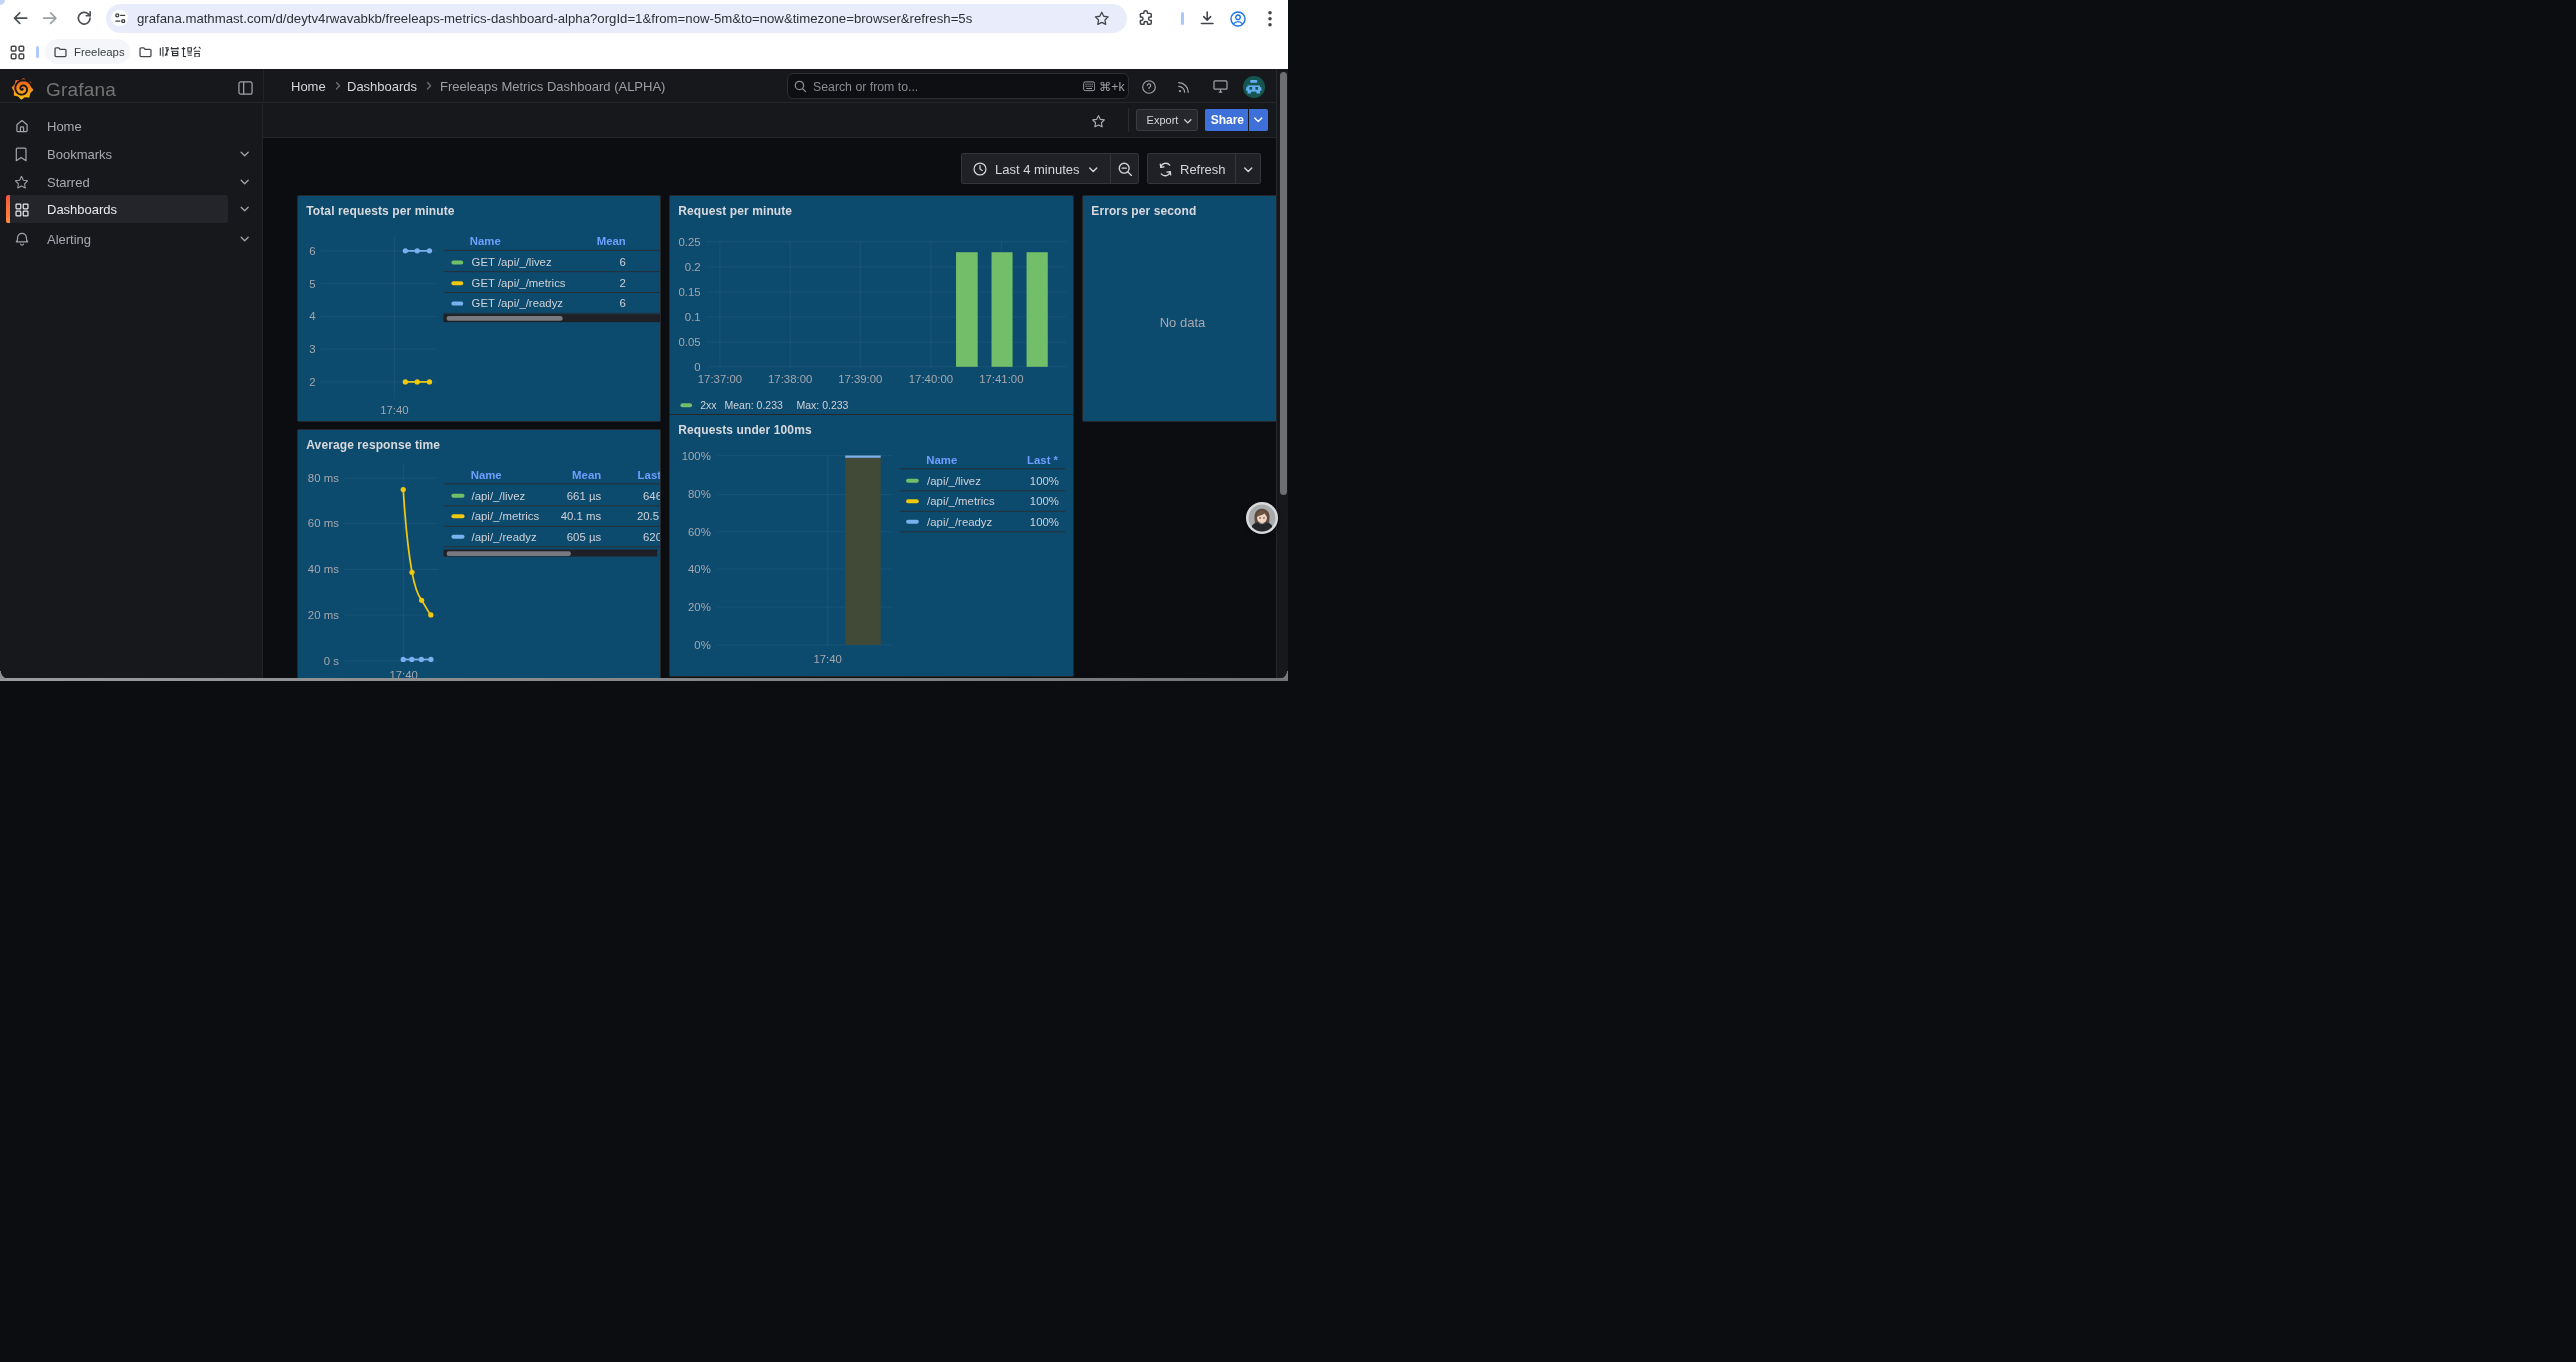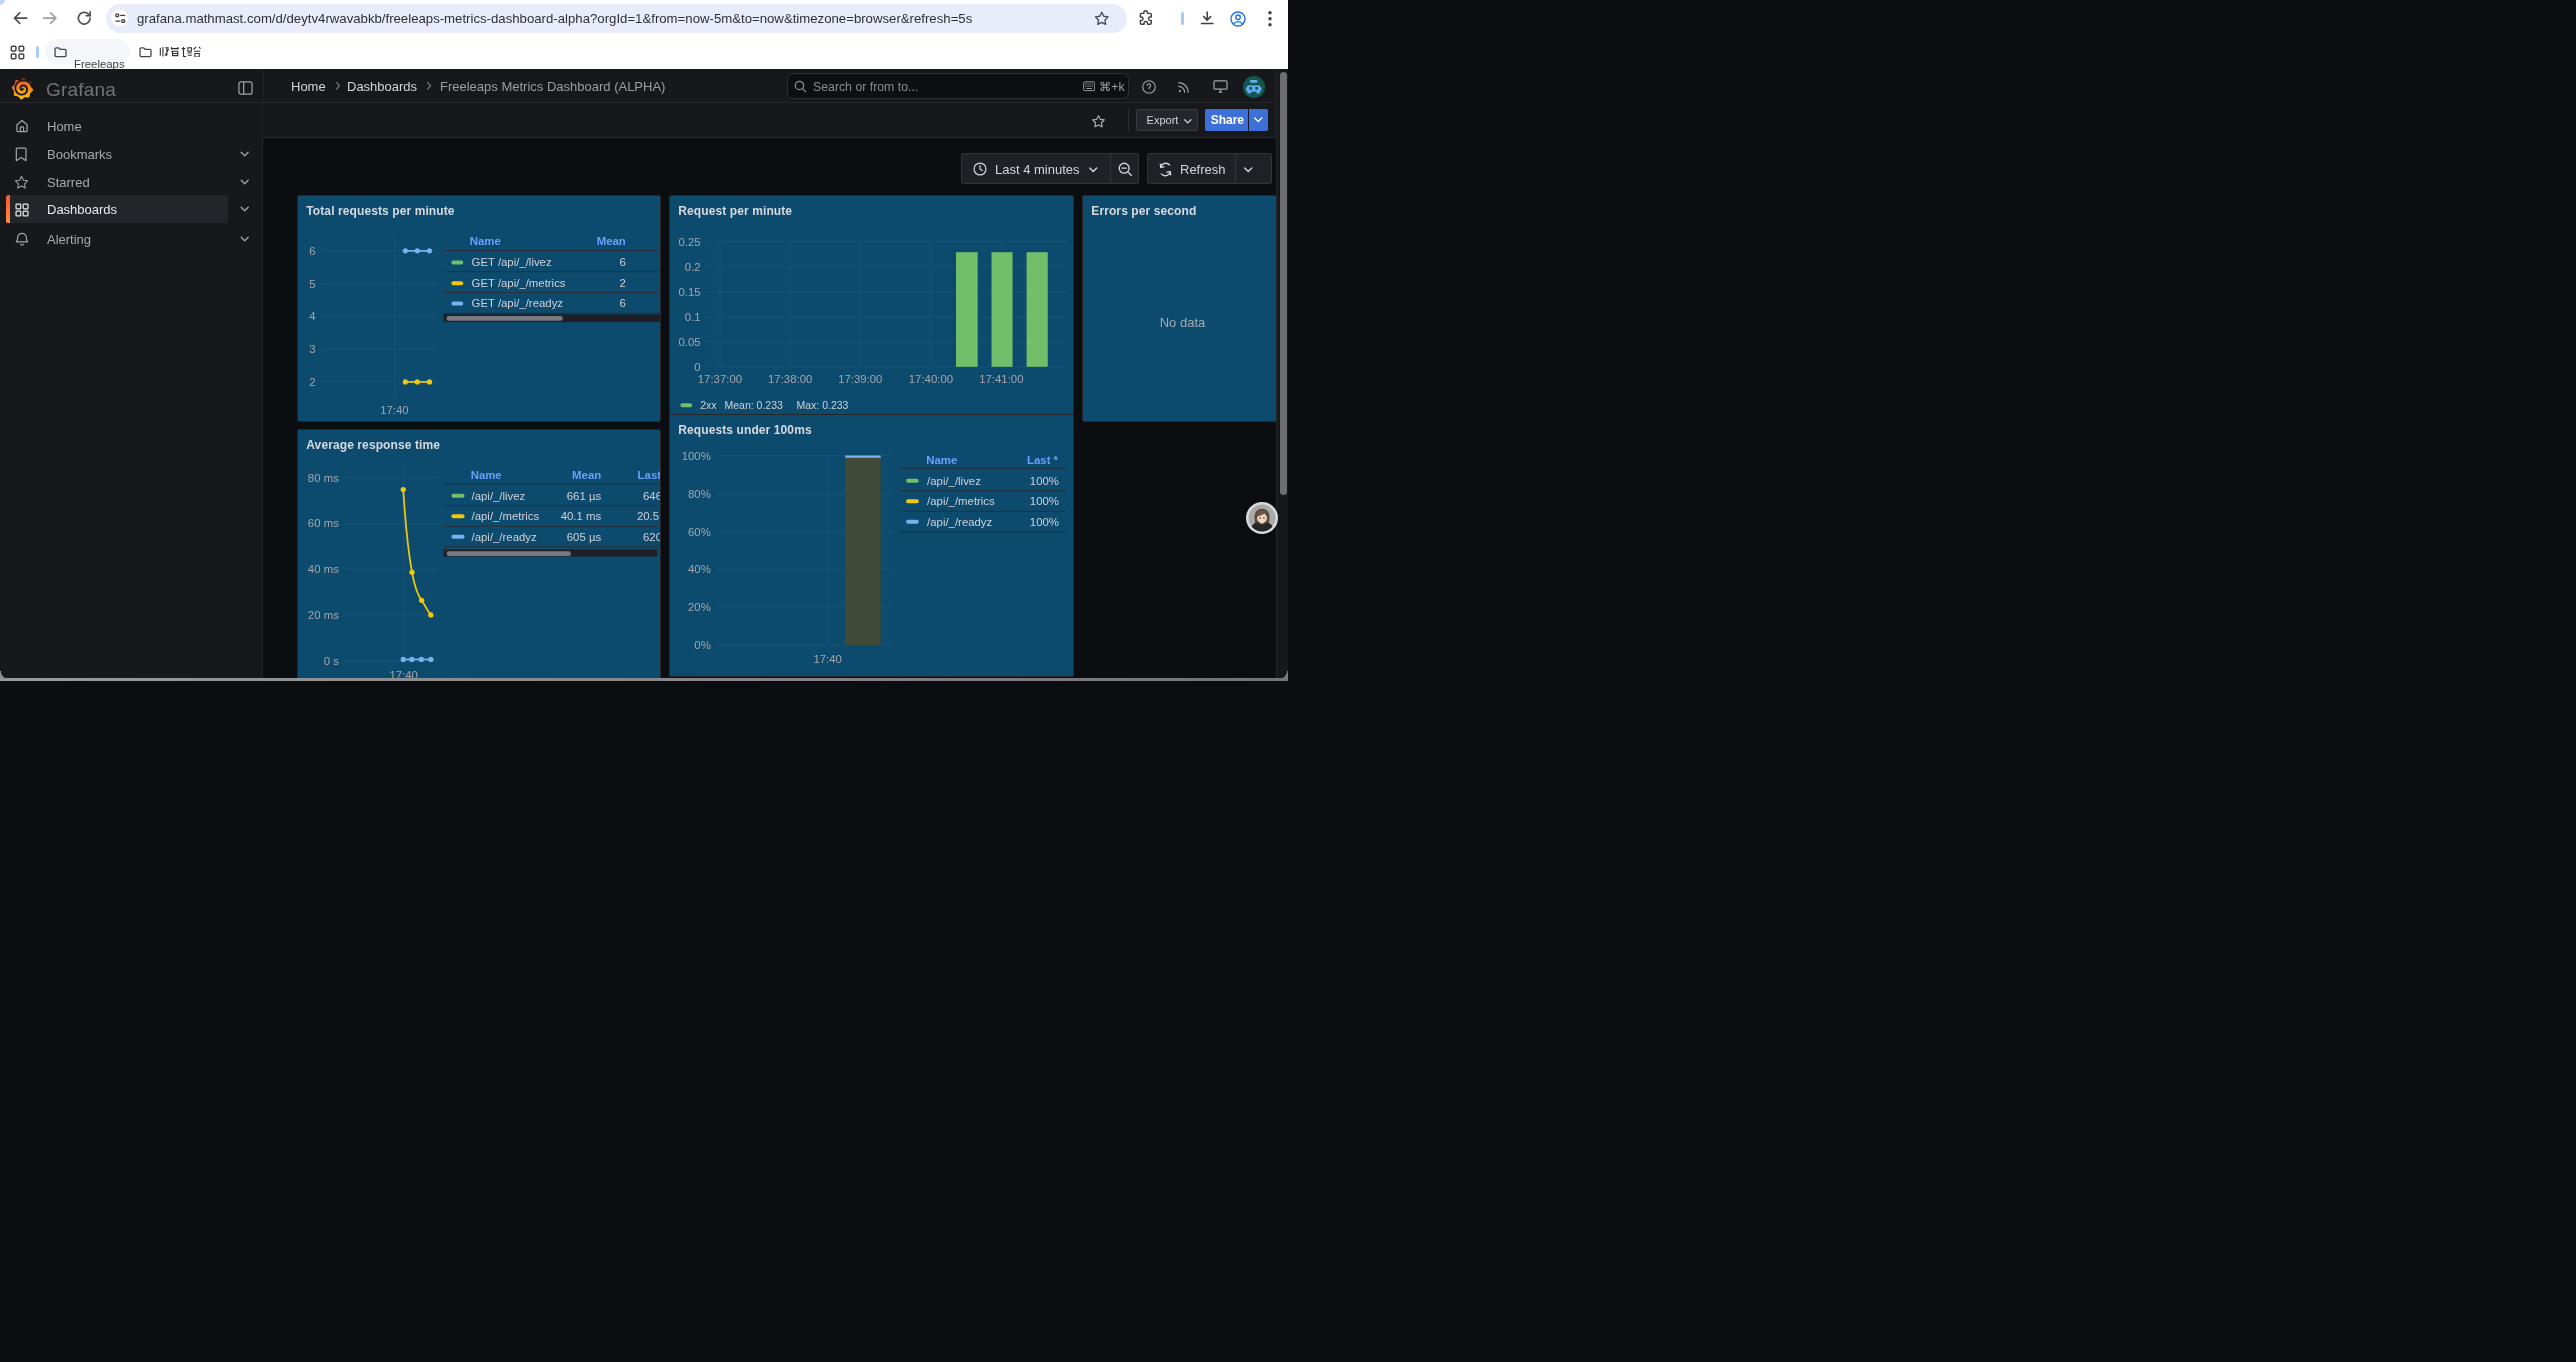--- a/index.html
+++ b/index.html
@@ -5,21 +5,21 @@
   * { margin:0; padding:0; box-sizing:border-box; }
   html,body { width:1288px; height:681px; overflow:hidden; }
   body { font-family:"Liberation Sans", sans-serif; position:relative; background:#0c0d11; }
   .abs { position:absolute; }
   
   #chrome { position:absolute; left:0; top:0; width:1288px; height:69px; background:#ffffff; }
   #urlpill { position:absolute; left:106px; top:3.5px; width:1021px; height:29px; border-radius:14.5px; background:#e9edfb; }
   #urltext { position:absolute; left:137px; top:10.5px; font-size:13.2px; color:#2d3034; white-space:nowrap; }
   .cicon { position:absolute; color:#5a5e63; }
   #bmbar { position:absolute; left:0; top:36px; width:1288px; height:33px; }
-  .bmtext { position:absolute; top:10px; font-size:11.4px; color:#3c4043;margin-top:12px; }
+  .bmtext { position:absolute; top:10px; font-size:11.4px; color:#3c4043; }
   
   #app { position:absolute; left:0; top:69px; width:1288px; height:612px; background:#0c0d11; color:#d5d6dc; }
   #topbar { position:absolute; left:0; top:0; width:1276px; height:34px; background:#17181c; border-bottom:0.9px solid #26272b; }
   #toolbar2 { position:absolute; left:263px; top:34px; width:1013px; height:35px; background:#17181c; border-bottom:0.9px solid #26272b; }
   #sidebar { position:absolute; left:0; top:34px; width:263px; height:578px; background:#17181c; border-right:0.9px solid #232428; }
   #vsb { position:absolute; left:1276px; top:0; width:12px; height:612px; background:#17181c; border-left:0.9px solid #26272b; }
   #vsb .thumb { position:absolute; left:2.6px; top:3.1px; width:7px; height:423px; border-radius:3.5px; background:#6d6e72; }
   .mlabel { position:absolute; left:47px; top:6.1px; font-size:13px; color:#a8a9b0; }
   .mchev { position:absolute; left:239px; top:8px; }
   .panel { position:absolute; background:#0c4a6e; border:0.9px solid #26272b; border-radius:1.8px;margin-left:20px; }
@@ -244,21 +244,21 @@
       <span class="abs" style="left:33px;top:7.5px;font-size:13px">Last 4 minutes</span>
       <svg class="abs" style="left:126px;top:12px" width="10.5" height="8" viewBox="0 0 12 9" fill="none" stroke="#d5d6db" stroke-width="1.6" stroke-linecap="round" stroke-linejoin="round">
           <path d="M2 2.2 l4 4 4-4"></path>
         </svg>
       <div class="abs" style="left:148px;top:0;width:0.9px;height:29px;background:#34353b"></div>
       <svg class="abs" style="left:156px;top:8px" width="15" height="15" viewBox="0 0 17 17" fill="none" stroke="#d5d6db" stroke-width="1.5" stroke-linecap="round">
           <circle cx="7" cy="7" r="5.6"></circle>
           <path d="M11.2 11.2 l4 4 M4.6 7 h4.8"></path>
         </svg>
     </div>
-    <div class="gbtn" style="left:884px;top:15px;width:125px;height:31px">
+    <div class="gbtn" style="left:884px;top:15px;width:114px;height:31px">
       <svg class="abs" style="left:9.6px;top:8px" width="15" height="15" viewBox="0 0 17 17" fill="none" stroke="#d5d6db" stroke-width="1.5" stroke-linecap="round" stroke-linejoin="round">
           <path d="M13.3 3.5 A5.8 5.8 0 0 0 3.2 6.1"></path>
           <path d="M3.7 13.5 A5.8 5.8 0 0 0 13.8 10.9"></path>
           <path d="M2.6 2.5 l0.6 3.6 3.6-0.6"></path>
           <path d="M14.4 14.5 l-0.6-3.6 -3.6 0.6"></path>
         </svg>
       <span class="abs" style="left:32px;top:7.5px;font-size:13px">Refresh</span>
       <div class="abs" style="left:87px;top:0;width:0.9px;height:29px;background:#34353b"></div>
       <svg class="abs" style="left:95px;top:12px" width="10.5" height="8" viewBox="0 0 12 9" fill="none" stroke="#d5d6db" stroke-width="1.6" stroke-linecap="round" stroke-linejoin="round">
           <path d="M2 2.2 l4 4 4-4"></path>

